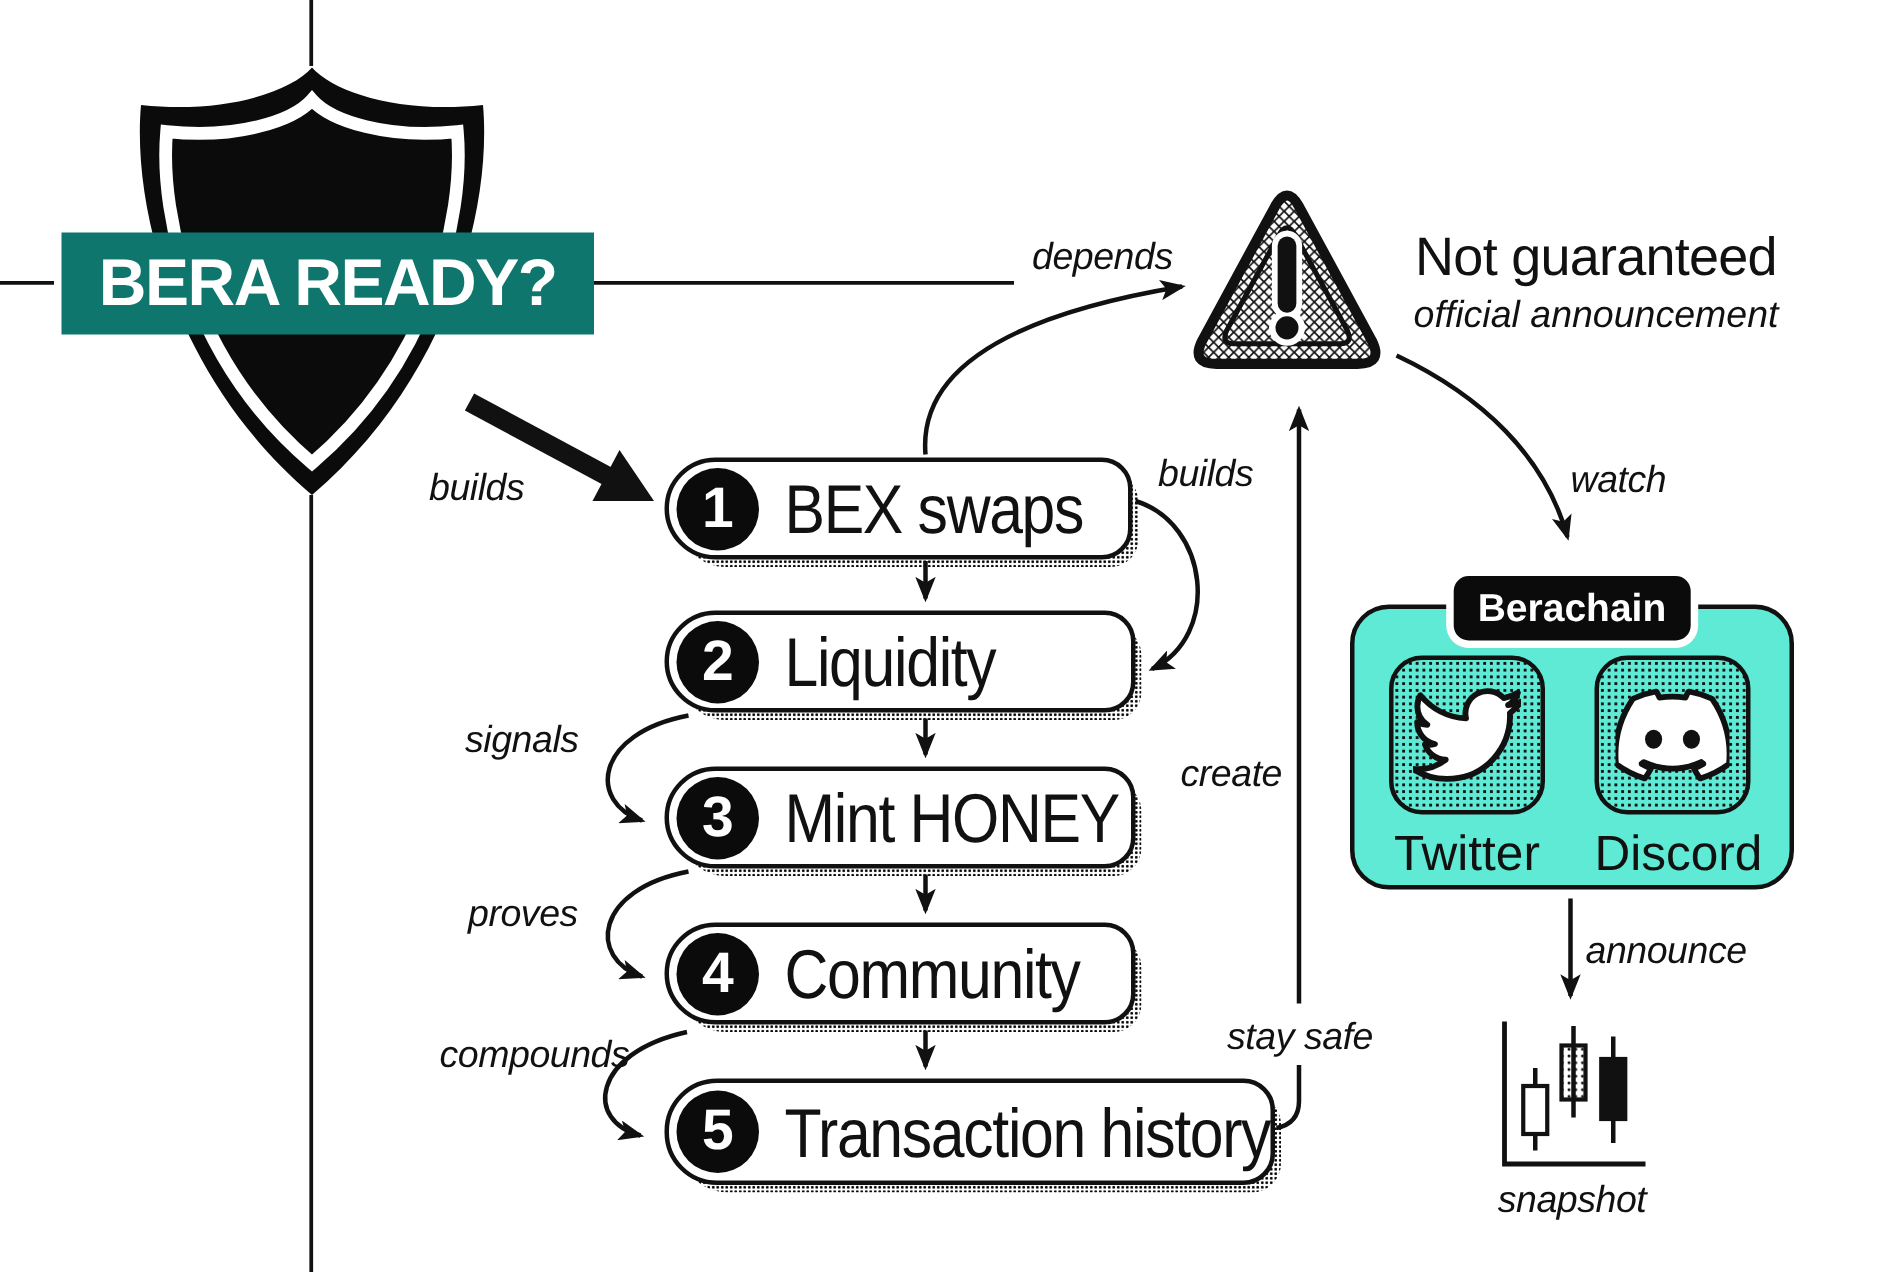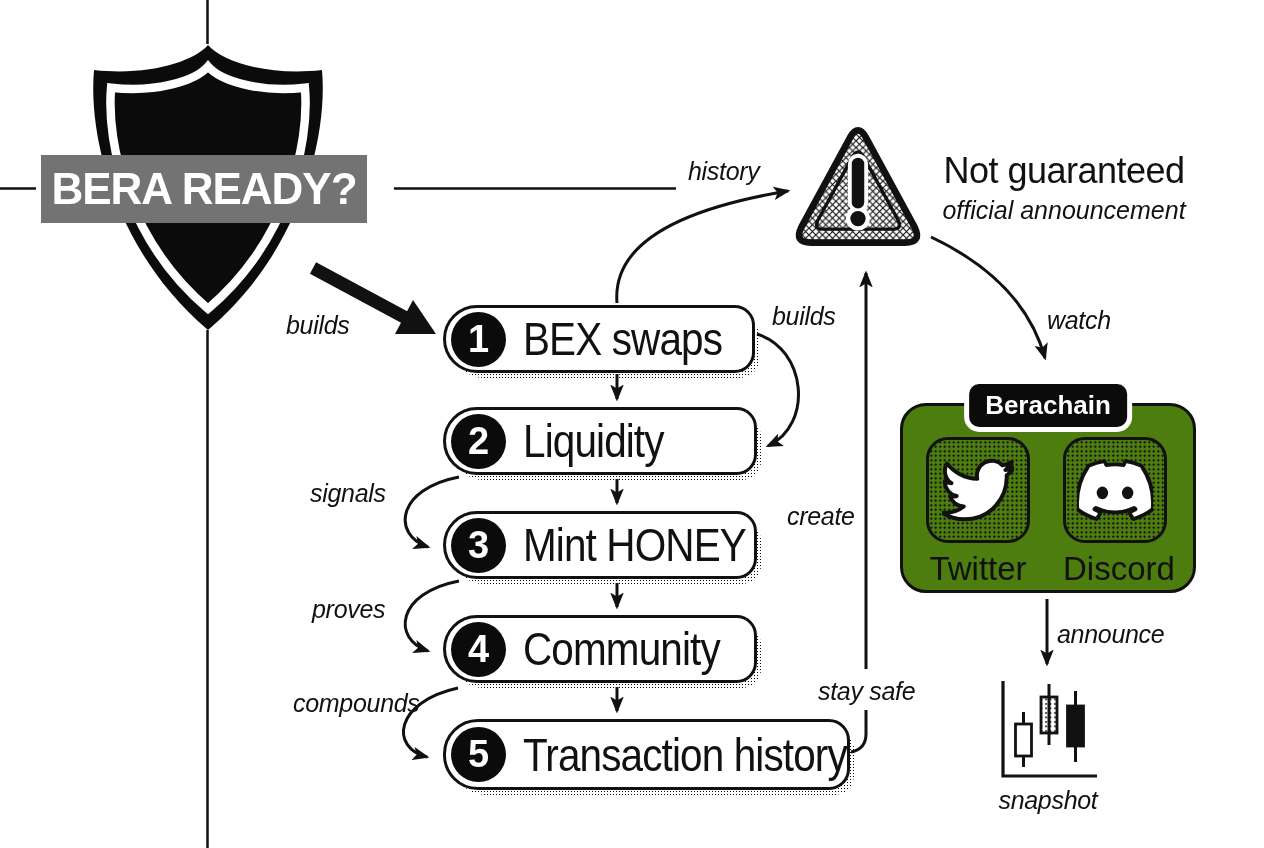--- a/index.html
+++ b/index.html
@@ -2,21 +2,21 @@
 <html><head>
 <meta charset="utf-8">
 <style>
   html,body{margin:0;padding:0;background:#fff;}
   #stage{position:relative;width:1264px;height:848px;background:#fff;overflow:hidden;
          font-family:"Liberation Sans","DejaVu Sans",sans-serif;color:#111;z-index:0;}
   svg{display:block;}
   .abs{position:absolute;}
 
   
-  #banner{left:41px;top:155px;width:326px;height:68px;background:#737373;
+  #banner{left:41px;top:155px;width:355px;height:68px;background:#0f766e;
           display:flex;align-items:center;justify-content:center;}
   #banner span{color:#fff;font-weight:bold;font-size:44px;letter-spacing:-1px;white-space:nowrap;}
 
   
   .step{position:absolute;left:443px;height:68px;background:#fff;border:3.5px solid #111;
         border-radius:35px 21px 21px 35px;display:flex;align-items:center;gap:17px;
         padding-left:5px;box-sizing:border-box;}
   .step::after{content:"";position:absolute;z-index:-1;left:7px;top:8px;right:-7px;bottom:-8px;
         border-radius:35px 21px 21px 35px;
         background-image:radial-gradient(circle,#000 .8px,transparent .95px);
@@ -29,21 +29,21 @@
   
   .elabel{position:absolute;font-style:italic;font-size:25px;letter-spacing:-.3px;white-space:nowrap;}
 
   
   #warn-text{left:934px;top:150px;width:260px;text-align:center;}
   #warn-text .t1{font-size:36px;letter-spacing:-.5px;white-space:nowrap;}
   #warn-text .t2{font-size:25px;font-style:italic;margin-top:4px;white-space:nowrap;}
 
   
   #social{left:900px;top:403px;width:296px;height:190px;border:3.5px solid #111;border-radius:26px;
-          background:#4d7c0f;box-sizing:border-box;}
+          background:#5eead4;box-sizing:border-box;}
   #social-title{position:absolute;left:50%;top:-22px;transform:translateX(-50%);
           background:#0b0b0b;color:#fff;font-weight:bold;font-size:26px;line-height:1;
           padding:8px 16px 9px;border-radius:10px;box-shadow:0 0 0 5px #fff;white-space:nowrap;}
   .tile{position:absolute;top:31px;width:104px;height:106px;border:3.5px solid #111;border-radius:22px;
           box-sizing:border-box;display:flex;align-items:center;justify-content:center;
           background-image:radial-gradient(circle,#111 .9px,transparent 1.05px);
           background-size:4.5px 4.5px;}
   #tile-twitter{left:23px;} #tile-discord{left:160px;}
   .tile-label{position:absolute;top:144px;width:104px;text-align:center;font-size:33px;}
   #lbl-twitter{left:23px;} #lbl-discord{left:160px;}
@@ -181,21 +181,21 @@
         <ellipse cx="8.02" cy="12.91" rx="1.8" ry="2" fill="#111"></ellipse>
         <ellipse cx="15.99" cy="12.91" rx="1.8" ry="2" fill="#111"></ellipse>
       </svg>
     </div>
 
     <div class="tile-label" id="lbl-twitter">Twitter</div>
     <div class="tile-label" id="lbl-discord">Discord</div>
   </div>
 
   <div class="elabel" style="left:286px;top:311px;">builds</div>
-  <div class="elabel" style="left:688px;top:157px;">history</div>
+  <div class="elabel" style="left:688px;top:157px;">depends</div>
   <div class="elabel" style="left:772px;top:302px;">builds</div>
   <div class="elabel" style="left:310px;top:479px;">signals</div>
   <div class="elabel" style="left:312px;top:584px;margin-top:11px;">proves</div>
   <div class="elabel" style="left:262px;top:689px;margin-left:31px;">compounds</div>
   <div class="elabel" style="left:787px;top:502px;text-align:right;">create</div>
   <div class="elabel" style="left:818px;top:677px;">stay safe</div>
   <div class="elabel" style="left:1047px;top:306px;">watch</div>
   <div class="elabel" style="left:1057px;top:620px;">announce</div>
   <div class="elabel" style="left:998px;top:786px;width:100px;text-align:center;">snapshot</div>
 

